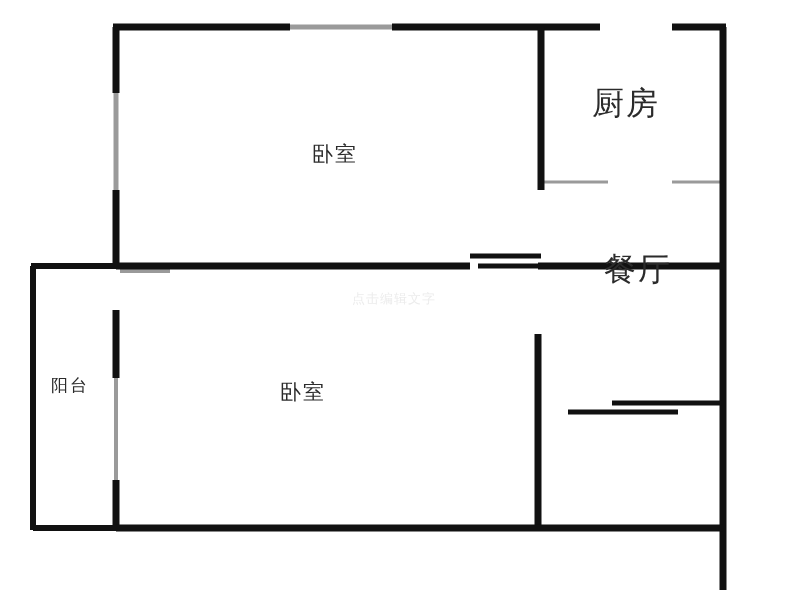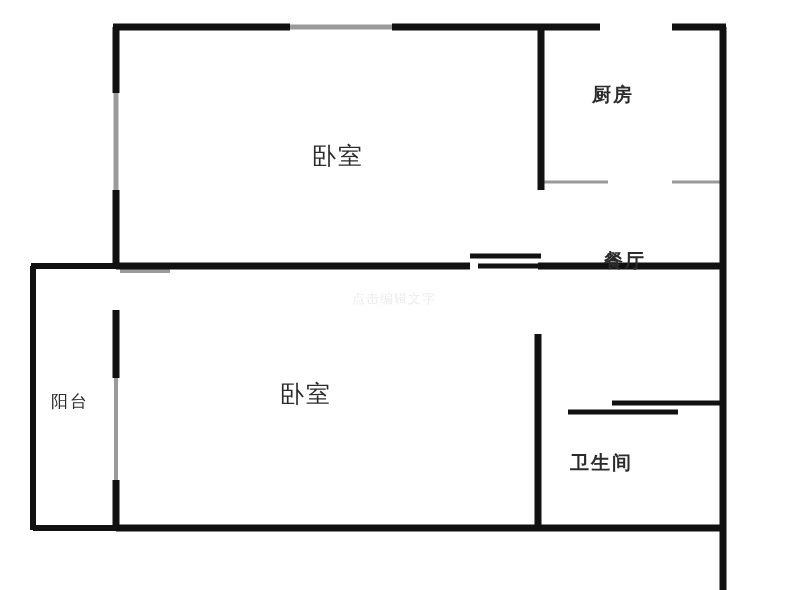--- a/index.html
+++ b/index.html
@@ -27,22 +27,22 @@
   }
   .room-label {
     position: absolute;
     color: #2b2b2b;
     font-family: "DejaVu Sans", "Liberation Sans", sans-serif;
     font-weight: 400;
     white-space: nowrap;
     letter-spacing: 2px;
     user-select: none;
   }
-  .label-lg { font-size: 24px; }
-  .label-md { font-size: 19px; font-weight: bold; }
+  .label-lg { font-size: 21px; }
+  .label-md { font-size: 32px; }
   .label-sm { font-size: 17px; }
   .watermark {
     position: absolute;
     color: #ececec;
     font-size: 13px;
     letter-spacing: 1px;
     white-space: nowrap;
     user-select: none;
     font-family: "DejaVu Sans", "Liberation Sans", sans-serif;
   }
@@ -96,19 +96,18 @@
   </svg>
 
   <div class="room-label label-lg" id="label-bedroom-north" style="left: 312px; top: 140px;">卧室</div>
 
   <div class="room-label label-md" id="label-kitchen" style="left: 592px; top: 82px;">厨房</div>
 
   <div class="room-label label-md" id="label-dining" style="left: 604px; top: 248px;">餐厅</div>
 
   <div class="room-label label-lg" id="label-bedroom-south" style="left: 280px; top: 378px;">卧室</div>
 
-  <div class="room-label label-sm" id="label-balcony" style="left: 51px; top: 390px; text-align: center;">阳台</div>
+  <div class="room-label label-sm" id="label-balcony" style="left: 51px; top: 374px; text-align: center;">阳台</div>
 
-  <div class="room-label label-md" id="label-bathroom" style="left: 570px; top: 450px;">卫生间</div>
 
   <div class="watermark" id="watermark-text" style="left: 352px; top: 290px; color: rgb(236, 236, 236);">点击编辑文字</div>
 
 </div>
 
 </body></html>

